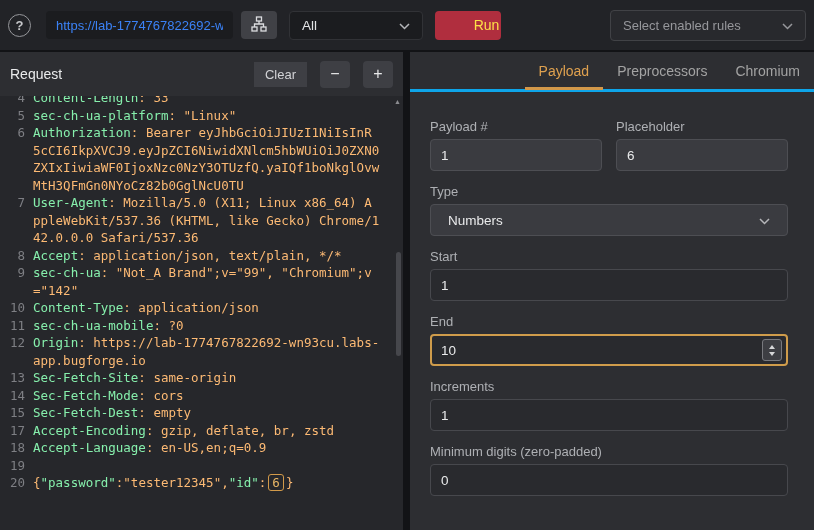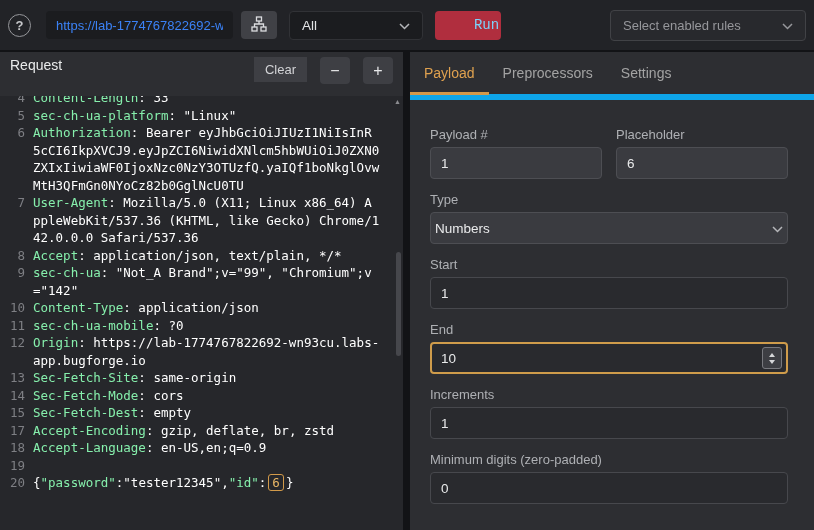--- a/index.html
+++ b/index.html
@@ -10,64 +10,64 @@
   .topbar { height:50px; background:#222327; display:flex; align-items:center; padding:0 8px; }
   .help-btn { width:23px; height:23px; border:1.5px solid #96979b; border-radius:50%; color:#c6c7ca;
     font-size:13px; font-weight:bold; display:flex; align-items:center; justify-content:center; flex:none; cursor:pointer; background:transparent; }
   .url-input { width:187px; height:28px; margin-left:15px; background:#1b1c1f; border:none; border-radius:4px;
     color:#3b82f6; font-size:13px; padding:0 10px; font-family:"Liberation Sans",sans-serif; overflow:hidden; white-space:nowrap; }
   .icon-btn { width:36px; height:28px; margin-left:8px; background:#404146; border:none; border-radius:4px;
     display:flex; align-items:center; justify-content:center; cursor:pointer; flex:none; }
   .scope-dd { width:134px; height:29px; margin-left:12px; background:#1b1c1f; border:1px solid #313236; border-radius:4px;
     display:flex; align-items:center; justify-content:space-between; padding:0 12px; color:#e2e3e5; font-size:13.5px; cursor:pointer; flex:none; }
   .run-btn { width:66px; height:29px; margin-left:12px; background:#b02e3e; border:none; border-radius:4px;
-    color:#7dd3fc; font-size:14px; cursor:pointer; font-family:Liberation Mono, monospace; flex:none;padding-left:37px; }
+    color:#fde047; font-size:14px; cursor:pointer; font-family:Liberation Sans, sans-serif; flex:none;padding-left:37px; }
   .rules-dd { width:196px; height:31px; margin-left:auto; background:#28292d; border:1px solid #414246; border-radius:4px;
     display:flex; align-items:center; justify-content:space-between; padding:0 12px; color:#96979b; font-size:13px; cursor:pointer; flex:none; }
 
   
   .main { display:flex; height:478px; margin-top:2px; }
   .left-panel { width:403px; background:#26272b; display:flex; flex-direction:column; flex:none; }
-  .panel-header { height:44px; background:#2d2e32; display:flex; padding:5px 10px; flex:none; }
+  .panel-header { height:44px; background:#2d2e32; display:flex; align-items:center; padding:12px 10px; flex:none; }
   .panel-title { font-size:14px; color:#eaebec; }
   .clear-btn { margin-left:auto; height:25px; background:#3e3f44; border:none; border-radius:0; color:#d2d3d6;
     font-size:13px; padding:0 11px; cursor:pointer; font-family:inherit; }
   .pm-btn { width:30px; height:27px; margin-left:13px; background:#3e3f44; border:none; border-radius:4px; color:#e8e9ea;
     font-size:16px; display:flex; align-items:center; justify-content:center; cursor:pointer; flex:none; }
 
   
   .editor { position:relative; flex:1; overflow:hidden; padding-left:3px; }
   .ed-inner { margin-top:-7px; }
   .ed-line { display:flex; min-height:17.5px; font:12.5px/17.5px "DejaVu Sans Mono",monospace; }
   .ed-num { width:22px; flex:none; text-align:right; color:#7e7f84; }
   .ed-text { width:46ch; white-space:pre-wrap; word-break:break-all; margin-left:8px; color:#e2e3e6; min-height:17.5px; }
   .key { color:#86efac; }
-  .val { color:#ffffff; }
+  .val { color:#fdba74; }
   .ph { border:1px solid #d29a4a; border-radius:3px; padding:0 3px; margin:0 2px; color:#e7b565; }
   .ed-thumb { position:absolute; top:156px; right:2px; width:5px; height:104px; background:#46474c; border-radius:3px; cursor:pointer; }
   .scroll-up { position:absolute; top:2px; right:2px; color:#8b8c90; font-size:7px; line-height:7px; cursor:pointer; }
 
   
   .right-panel { flex:1; margin-left:7px; background:#2d2e32; display:flex; flex-direction:column; overflow:hidden; }
-  .tabbar { height:48px; display:flex; border-bottom:6px solid #0ea5e9; flex:none; }
+  .tabbar { height:40px; display:flex; border-bottom:3px solid #0ea5e9; flex:none;justify-content:flex-end; }
   .tab { padding:0 14px; display:flex; align-items:center; font-size:14px; color:#a3a3a3; position:relative; cursor:pointer; }
   .tab.active { color:#dfa14f; }
   .tab.active::after { content:""; position:absolute; left:0; right:0; bottom:-1px; height:3px; background:#d2984a; }
   .form { padding:28px 26px 0 20px; }
   .fgroup { margin-bottom:14px; }
   .row2 { display:flex; gap:14px; }
   .row2 .fgroup { flex:1; }
   .flabel { display:block; font-size:13px; line-height:14px; color:#aeb0b4; margin-bottom:5px; }
   .tinput { width:100%; height:32px; background:#292a2e; border:1px solid #47484d; border-radius:4px; color:#e9eaeb;
     font-size:13.5px; padding:0 10px; font-family:"Liberation Sans",sans-serif; }
   .tinput.filled { background:#3a3b40; border-color:#4d4e53; }
   .tinput.focused { border:2px solid #cf9c4b; padding:0 9px; outline:none; }
   .inp-wrap { position:relative; }
   .selectbox { width:100%; height:32px; background:#3a3b40; border:1px solid #4d4e53; border-radius:4px; display:flex;
-    align-items:center; justify-content:space-between; padding:0 4px; color:#e9eaeb; font-size:13.5px; cursor:pointer; }
+    align-items:center; justify-content:space-between; padding:0 17px; color:#e9eaeb; font-size:13.5px; cursor:pointer; }
   .spinner { position:absolute; right:6px; top:50%; transform:translateY(-50%); width:20px; height:22px; background:#3d3e43;
     border:1px solid #78797e; border-radius:3px; display:flex; flex-direction:column; align-items:center; justify-content:center; gap:3px; cursor:pointer; }
   .tri-up { width:0; height:0; border-left:3.5px solid transparent; border-right:3.5px solid transparent; border-bottom:4px solid #d6d7d9; }
   .tri-down { width:0; height:0; border-left:3.5px solid transparent; border-right:3.5px solid transparent; border-top:4px solid #d6d7d9; }
 </style>
 </head>
 <body>
 
 <div class="topbar">
   <div class="help-btn">
@@ -186,21 +186,21 @@
 
   <div class="right-panel">
     <div class="tabbar">
       <div class="tab active">
         <span>Payload</span>
       </div>
       <div class="tab">
         <span>Preprocessors</span>
       </div>
       <div class="tab">
-        <span>Settings</span>
+        <span>Chromium</span>
       </div>
     </div>
 
     <div class="form">
       <div class="row2">
         <div class="fgroup">
           <span class="flabel">Payload #</span>
           <input class="tinput filled" readonly="" value="1" style="">
         </div>
         <div class="fgroup">

